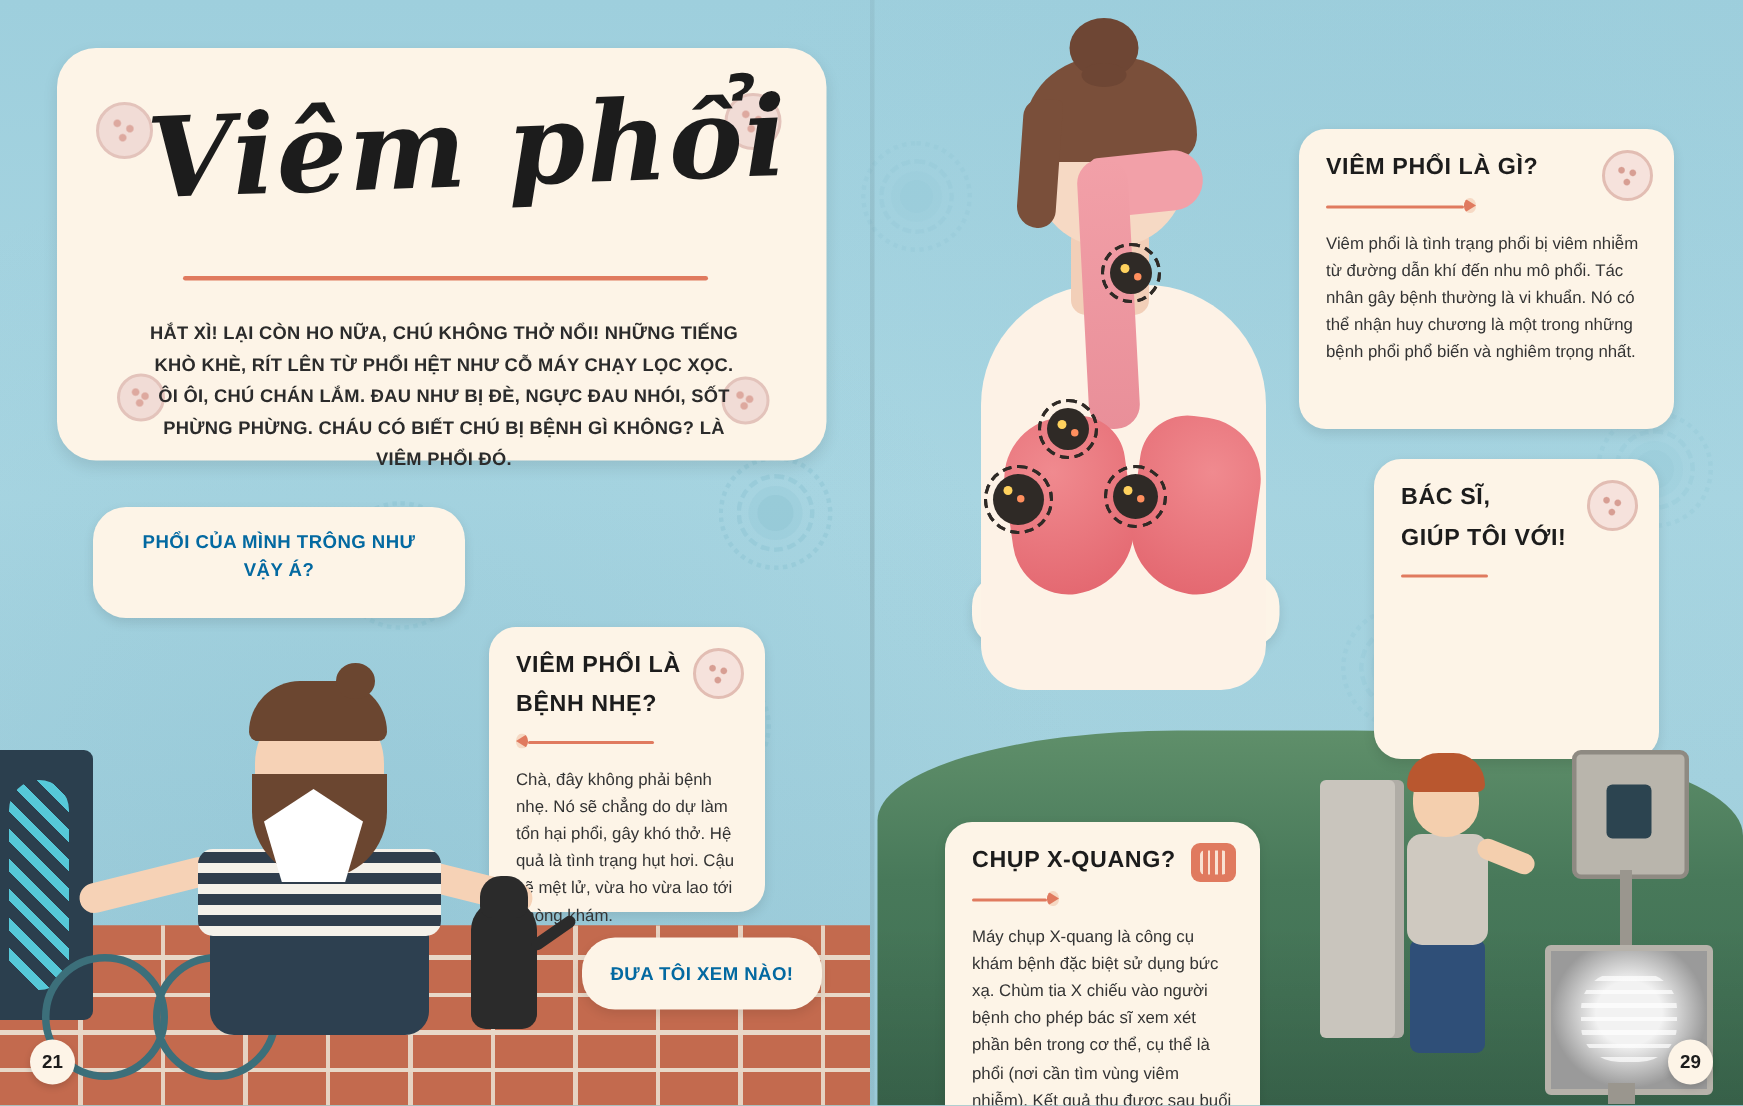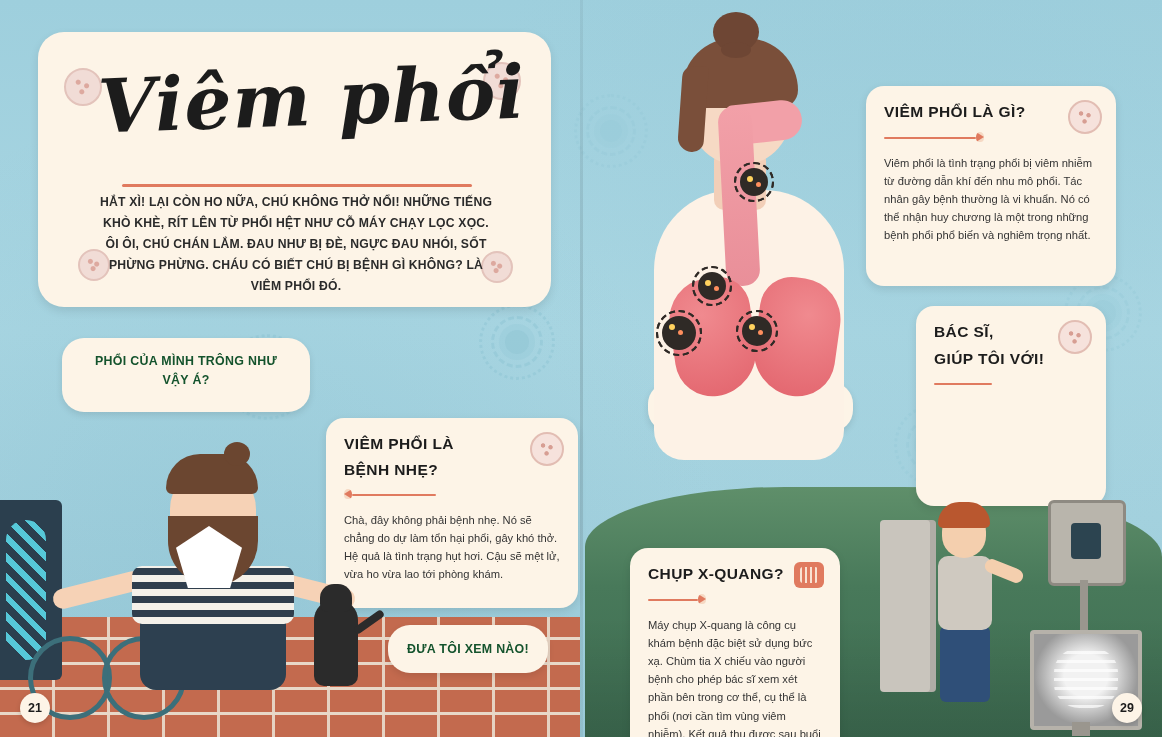--- a/index.html
+++ b/index.html
@@ -117,21 +117,21 @@
     left: 84px;
     top: 152px;
     width: 350px;
     height: 3px;
     background: #e07a5f;
     border-radius: 3px;
   }
   .title-body {
     position: absolute;
     left: 58px;
-    top: 160px;
+    top: 180px;
     width: 400px;
     text-align: center;
     font-family: "Liberation Sans", sans-serif;
     font-size: 12.2px;
     line-height: 1.72;
     letter-spacing: 0.2px;
     color: #2b2b2b;
     text-transform: uppercase;
     font-weight: bold;
   }
@@ -234,21 +234,21 @@
   
   .bubble {
     position: absolute;
     background: #fdf4e7;
     border-radius: 22px;
     box-shadow: 0 3px 7px rgba(0,0,0,0.10);
     font-family: "Liberation Sans", sans-serif;
     font-weight: bold;
     font-size: 12.4px;
     letter-spacing: 0.3px;
-    color: #14532d;
+    color: #0369a1;
     text-transform: uppercase;
     text-align: center;
     padding: 14px 18px;
     box-sizing: border-box;
     line-height: 1.5;
   }
 
   
   .page-num {
     position: absolute;
@@ -438,21 +438,21 @@
 
   <div class="info-card" style="left:916px; top:258px; width:190px; height:200px;">
     <div class="badge-germ"></div>
     <div class="info-title" style="width:130px;">BÁC SĨ,</div>
     <div class="info-title" style="width:160px; margin-top:6px;">GIÚP TÔI VỚI!</div>
     <div class="arrow-rule right" style="margin-top:8px;">
       <div class="line" style="width:58px;"></div>
     </div>
   </div>
 
-  <div class="info-card" style="left:326px; top:370px; width:252px; height:190px;">
+  <div class="info-card" style="left:326px; top:370px; width:184px; height:190px;">
     <div class="badge-germ"></div>
     <div class="info-title" style="width:140px;">VIÊM PHỔI LÀ</div>
     <div class="info-title" style="width:160px; margin-top:5px;">BỆNH NHẸ?</div>
     <div class="arrow-rule left" style="margin-top:8px;">
       <div class="line" style="left:8px; width:84px;"></div>
       <div class="head" style="left:0;"></div>
     </div>
     <div class="info-body">Chà, đây không phải bệnh nhẹ. Nó sẽ chẳng do dự làm tổn hại phổi, gây khó thở. Hệ quả là tình trạng hụt hơi. Cậu sẽ mệt lử, vừa ho vừa lao tới phòng khám.</div>
   </div>
 

